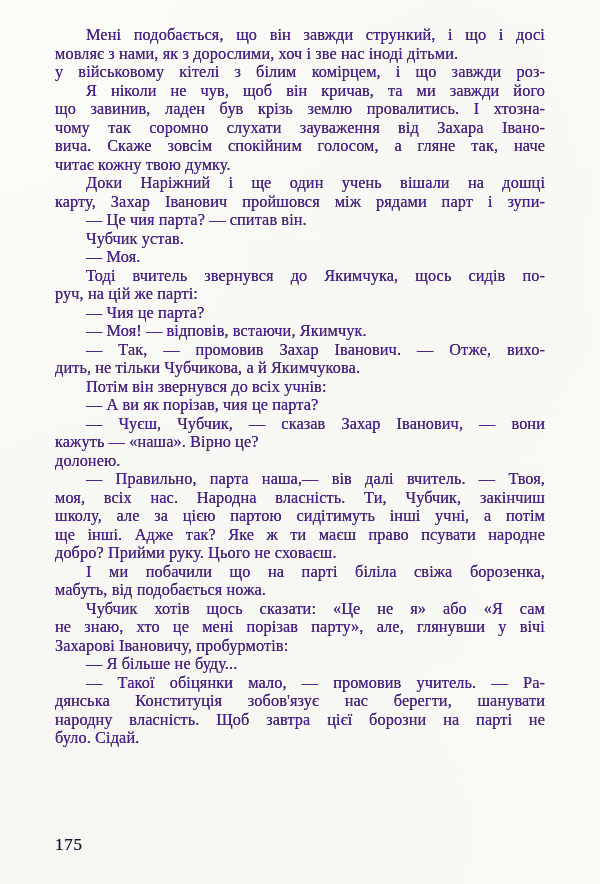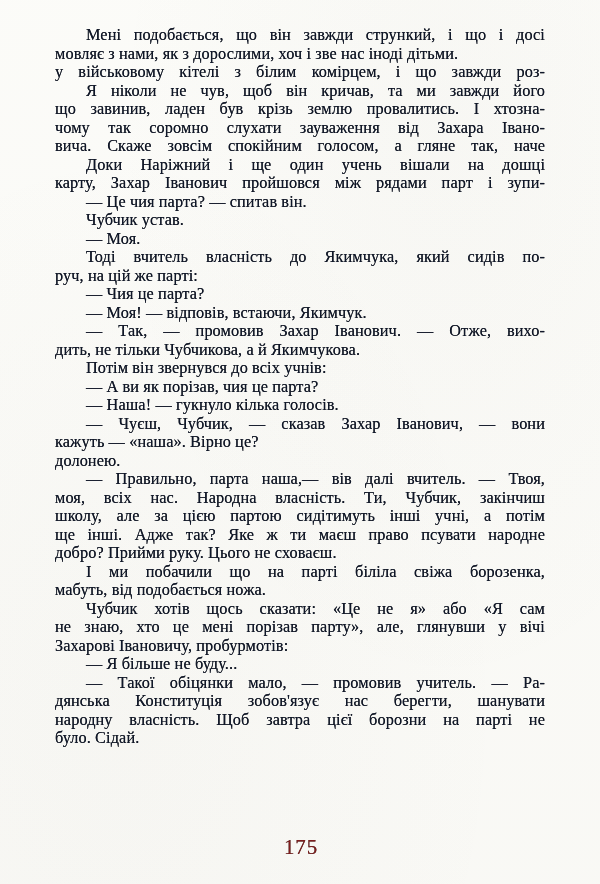--- a/index.html
+++ b/index.html
@@ -28,73 +28,73 @@
   }
   .text-block {
     position: absolute;
     left: 55px;
     top: 26px;
     width: 490px;
   }
   .line {
     font-size: 16.3px;
     line-height: 18.5px;
-    color: #0f172a;
+    color: #4c1d95;
     letter-spacing: 0.1px;
     text-align: justify;
     text-align-last: justify;
     text-shadow: 0 0 0.35px rgba(25,23,20,0.85);
     white-space: normal;
   }
   .line.end {
     text-align: left;
     text-align-last: left;
   }
   .line.ind {
     text-indent: 31px;
     text-align: center;
   }
   .page-number {
     position: absolute;
     left: 55px;
     top: 835px;
     width: 492px;
-    text-align: center;
-    font-size: 21px;
-    color: #7f1d1d;
+    text-align: left;
+    font-size: 17px;
+    color: #0f172a;
     letter-spacing: 0.8px;
     text-shadow: 0 0 0.35px rgba(25,23,20,0.85);
   }
 </style>
 </head>
 <body>
 
 <div class="book-page">
   <div class="text-block">
       <div class="line ind">Мені подобається, що він завжди стрункий, і що і досі</div>
       <div class="line end">мовляє з нами, як з дорослими, хоч і зве нас іноді дітьми.</div>
       <div class="line">у військовому кітелі з білим комірцем, і що завжди роз-</div>
       <div class="line ind">Я ніколи не чув, щоб він кричав, та ми завжди його</div>
       <div class="line">що завинив, ладен був крізь землю провалитись. І хтозна-</div>
       <div class="line">чому так соромно слухати зауваження від Захара Івано-</div>
       <div class="line">вича. Скаже зовсім спокійним голосом, а гляне так, наче</div>
+      <div class="line end">читає кожну твою думку.</div>
       <div class="line ind">Доки Наріжний і ще один учень вішали на дошці</div>
       <div class="line">карту, Захар Іванович пройшовся між рядами парт і зупи-</div>
       <div class="line ind end">— Це чия парта? — спитав він.</div>
       <div class="line ind end">Чубчик устав.</div>
       <div class="line ind end">— Моя.</div>
-      <div class="line ind">Тоді вчитель власність до Якимчука, який сидів по-</div>
+      <div class="line ind">Тоді вчитель звернувся до Якимчука, щось сидів по-</div>
       <div class="line end">руч, на цій же парті:</div>
       <div class="line ind end">— Чия це парта?</div>
       <div class="line ind end">— Моя! — відповів, встаючи, Якимчук.</div>
       <div class="line ind">— Так, — промовив Захар Іванович. — Отже, вихо-</div>
       <div class="line end">дить, не тільки Чубчикова, а й Якимчукова.</div>
       <div class="line ind end">Потім він звернувся до всіх учнів:</div>
       <div class="line ind end">— А ви як порізав, чия це парта?</div>
-      <div class="line ind end">— Наша! — гукнуло кілька голосів.</div>
       <div class="line ind">— Чуєш, Чубчик, — сказав Захар Іванович, — вони</div>
       <div class="line end">кажуть — «наша». Вірно це?</div>
       <div class="line end">долонею.</div>
       <div class="line ind">— Правильно, парта наша,— вів далі вчитель. — Твоя,</div>
       <div class="line">моя, всіх нас. Народна власність. Ти, Чубчик, закінчиш</div>
       <div class="line">школу, але за цією партою сидітимуть інші учні, а потім</div>
       <div class="line">ще інші. Адже так? Яке ж ти маєш право псувати народне</div>
       <div class="line end">добро? Прийми руку. Цього не сховаєш.</div>
       <div class="line ind">І ми побачили що на парті біліла свіжа борозенка,</div>
       <div class="line end">мабуть, від подобається ножа.</div>

